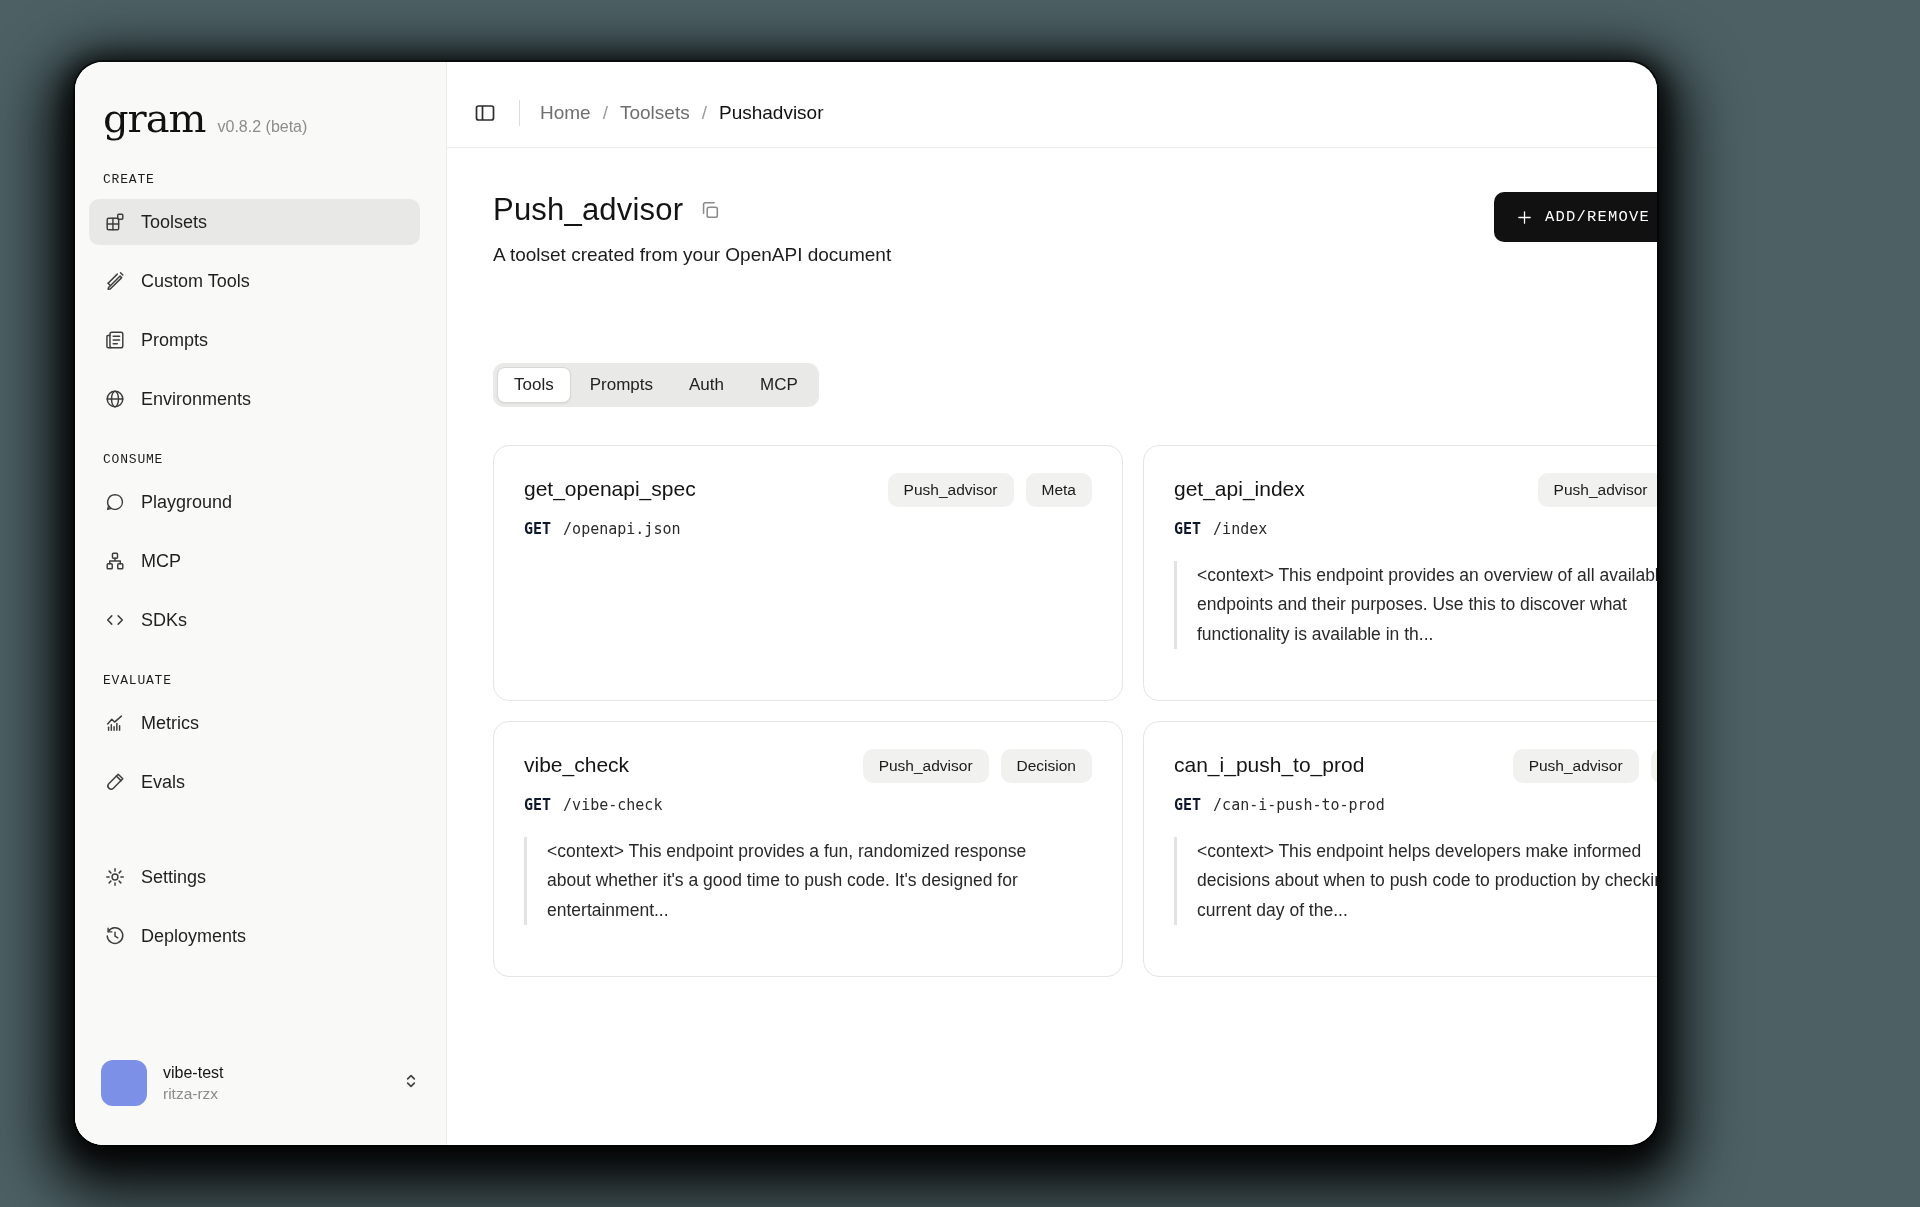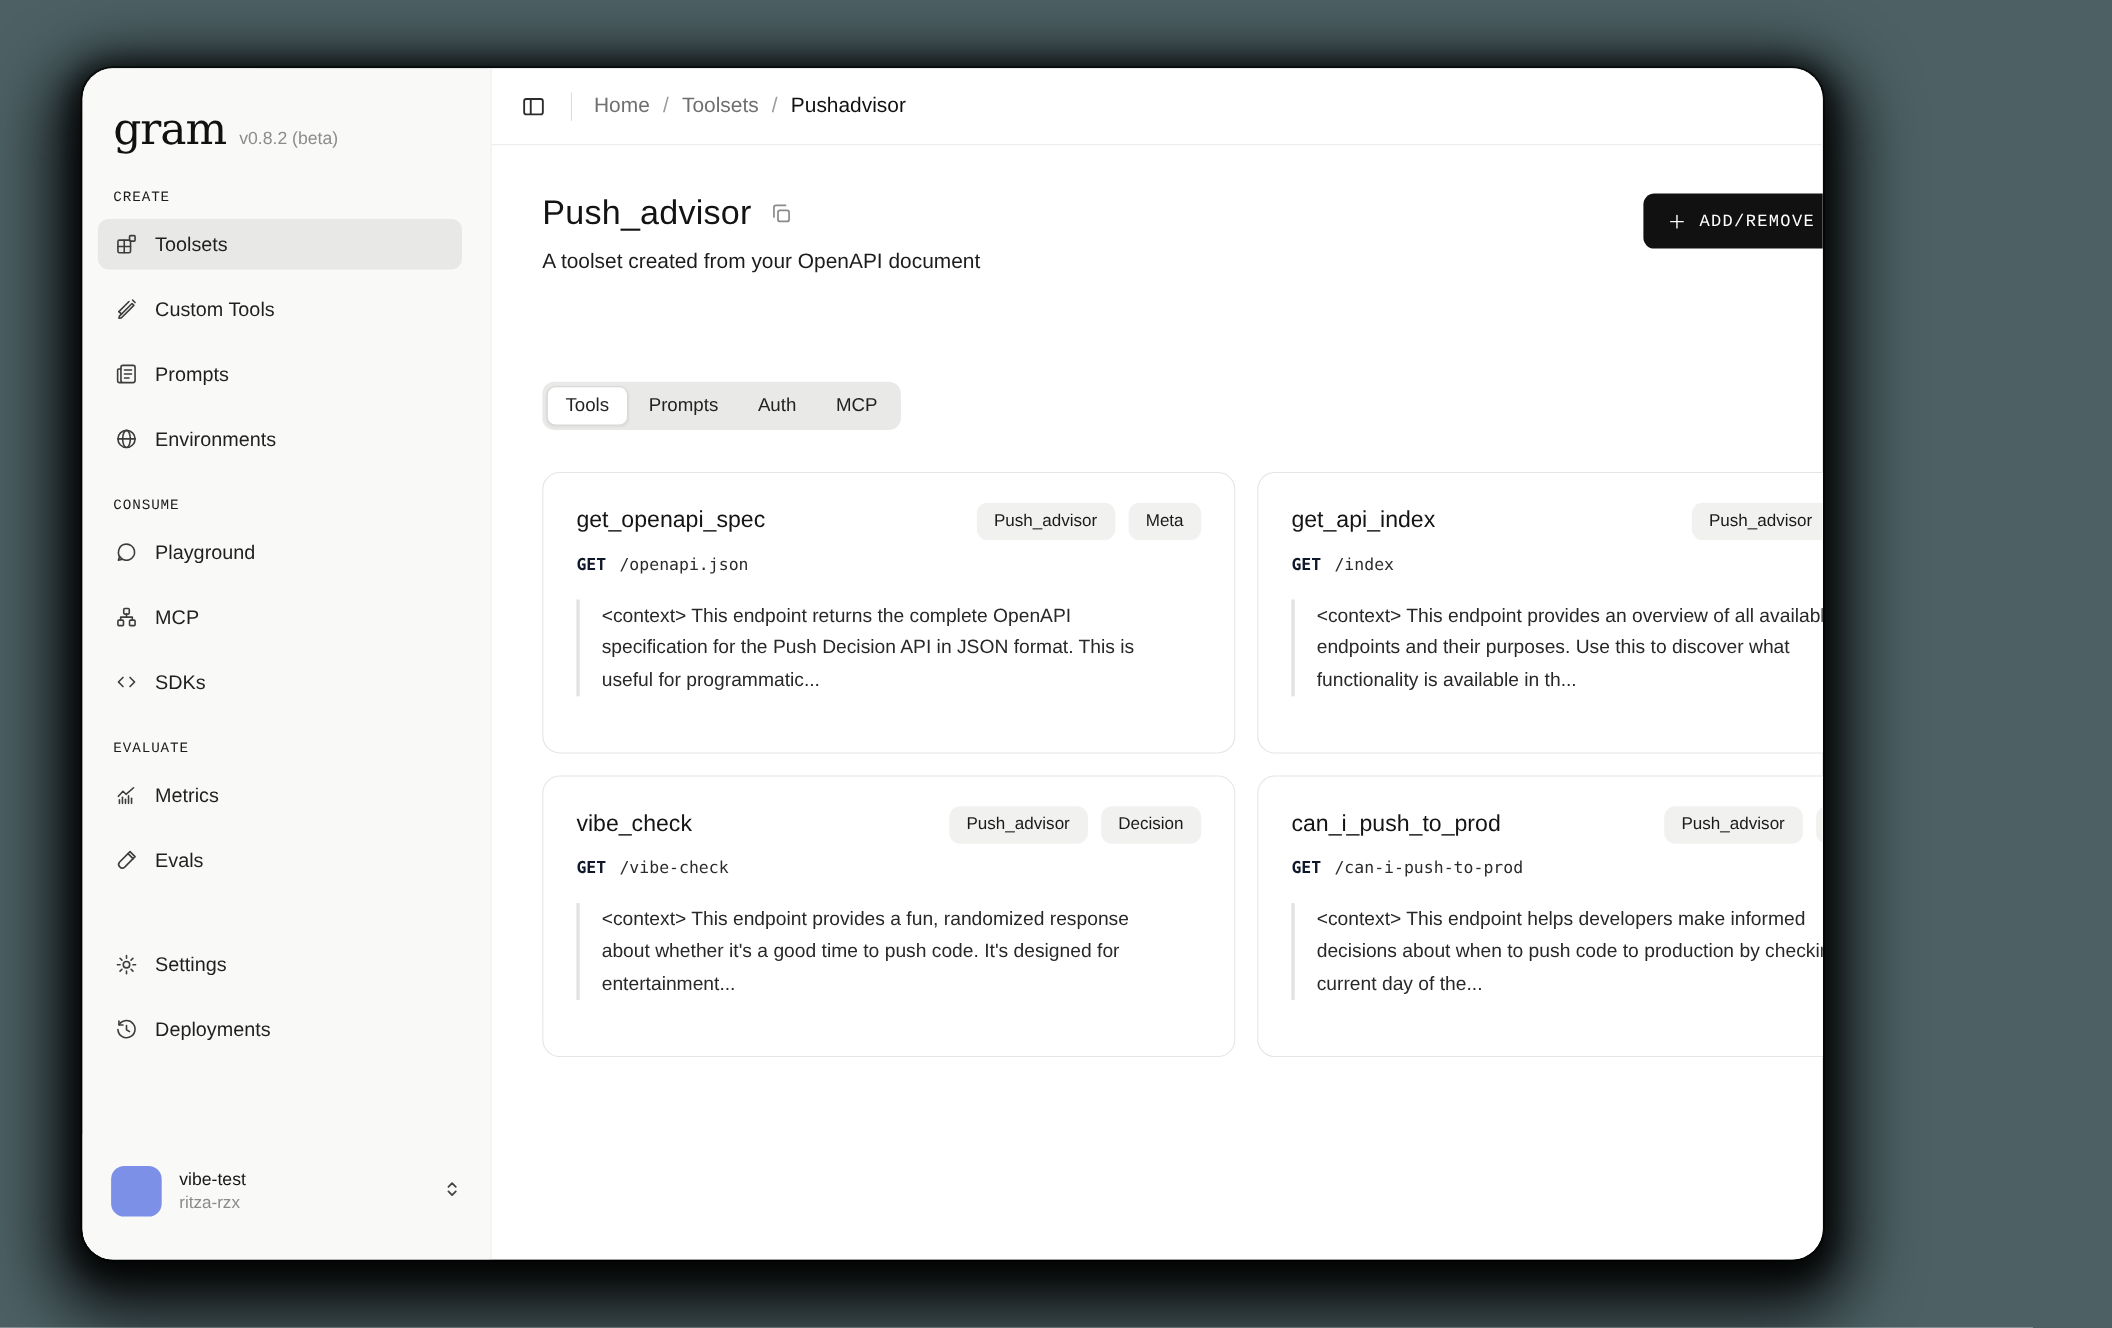--- a/index.html
+++ b/index.html
@@ -40,21 +40,21 @@
   .org {
     position:absolute; left:0; right:1px; bottom:0; height:114px; background:#f9f9f8;
     display:flex; align-items:center; gap:16px; padding:0 24px 10px 26px;
   }
   .org-avatar { width:46px; height:46px; border-radius:12px; background:#7c90e8; flex:none; }
   .org-texts { flex:1; }
   .org-name { font-size:16px; color:#161616; }
   .org-id { font-size:15.5px; color:#8b8b8b; margin-top:3px; }
   .org-chevron svg { width:20px; height:20px; stroke:#444; fill:none; stroke-width:2; stroke-linecap:round; stroke-linejoin:round; }
   
-  .main { flex:1; display:flex; flex-direction:column; position:relative; background:#fff; }
+  .main { flex:1; display:flex; flex-direction:column; position:relative; background:#fff;margin-top:16px; }
   .crumb-bar { height:70px; min-height:70px; display:flex; align-items:center; padding:0 26px; border-bottom:1px solid #ececea; }
   .panel-toggle { width:26px; height:26px; cursor:pointer; display:flex; align-items:center; }
   .panel-toggle svg { width:24px; height:24px; stroke:#2c2c2c; fill:none; stroke-width:1.7; stroke-linejoin:round; }
   .crumb-divider { width:1px; height:26px; background:#dcdcda; margin:0 20px; }
   .crumbs { display:flex; align-items:center; gap:12px; font-size:19px; }
   .crumb { color:#6f6f6f; cursor:pointer; }
   .crumb-sep { color:#9c9c9c; }
   .crumb.current { color:#111; }
   .content { flex:1; padding:44px 46px 0 46px; position:relative; }
   .head-row { display:flex; justify-content:space-between; align-items:flex-start; }
@@ -333,21 +333,20 @@
             <div class="card-name">get_openapi_spec</div>
             <div class="badges">
               <span class="badge">Push_advisor</span>
               <span class="badge">Meta</span>
             </div>
           </div>
           <div class="endpoint">
             <span class="method">GET</span>
             <span class="path">/openapi.json</span>
           </div>
-          <div class="desc">&lt;context&gt; This endpoint returns the complete OpenAPI specification for the Push Decision API in JSON format. This is useful for programmatic...</div>
         </div>
 
         <div class="card">
           <div class="card-head">
             <div class="card-name">get_api_index</div>
             <div class="badges">
               <span class="badge">Push_advisor</span>
               <span class="badge">Meta</span>
             </div>
           </div>

